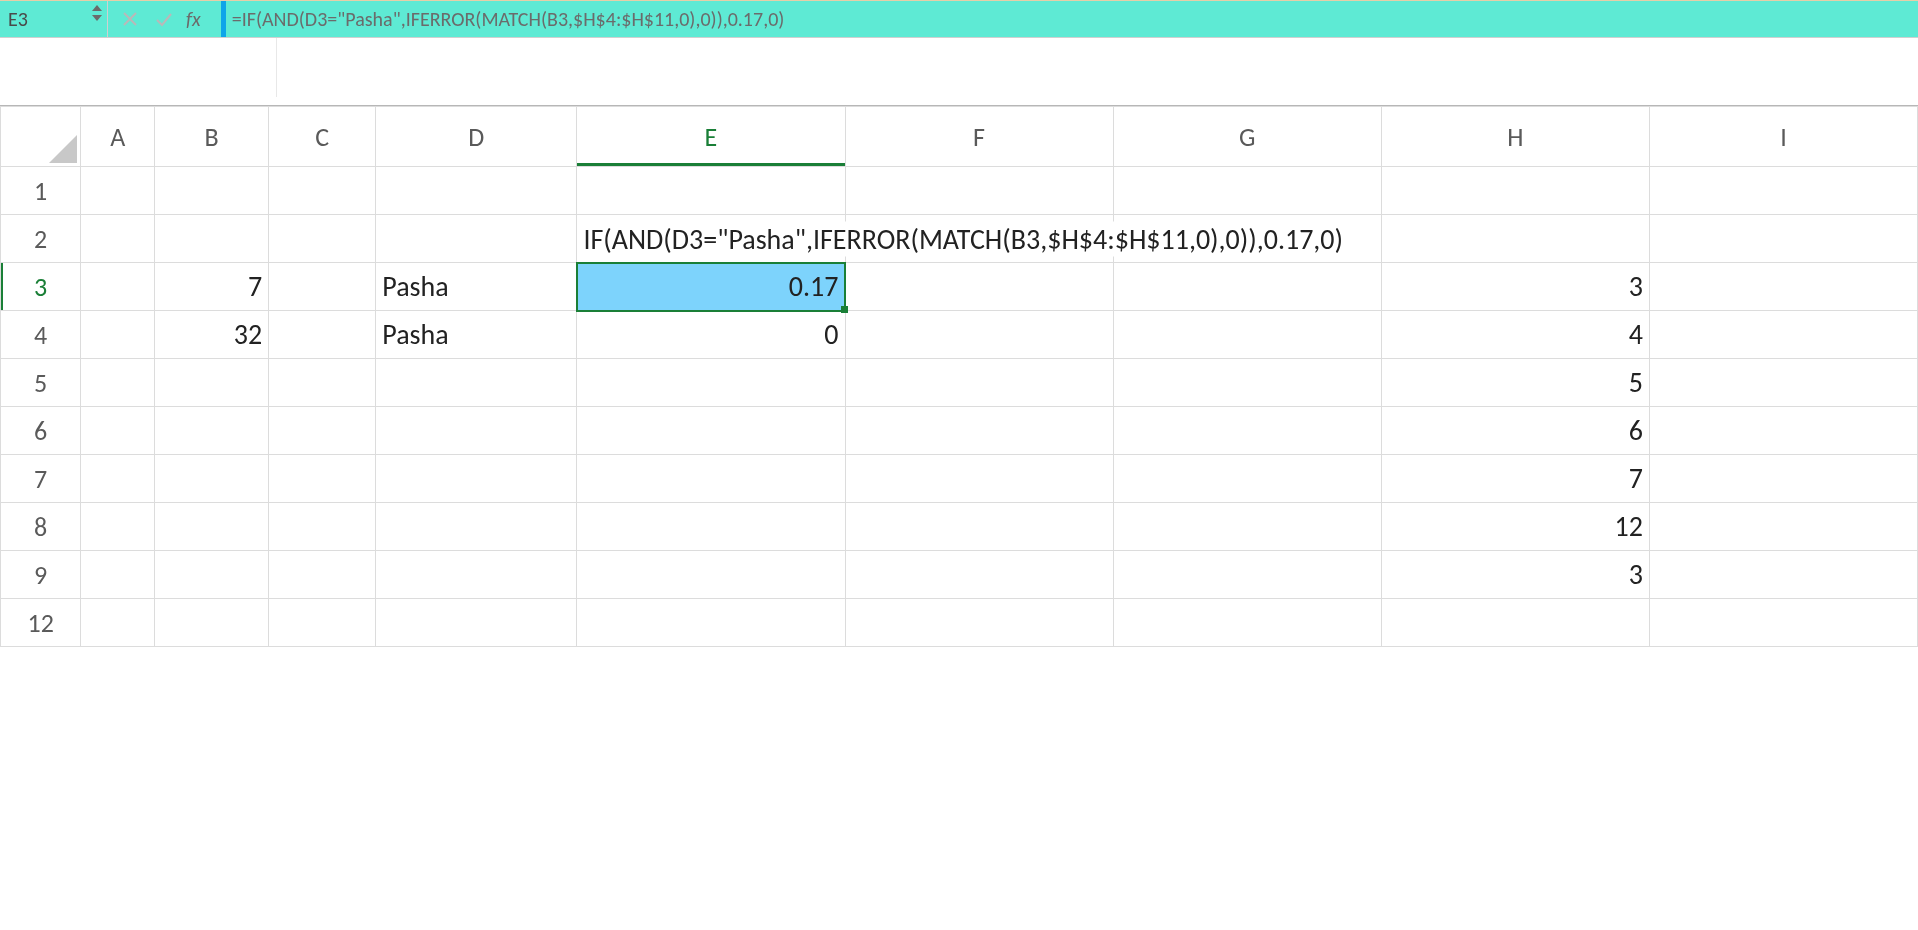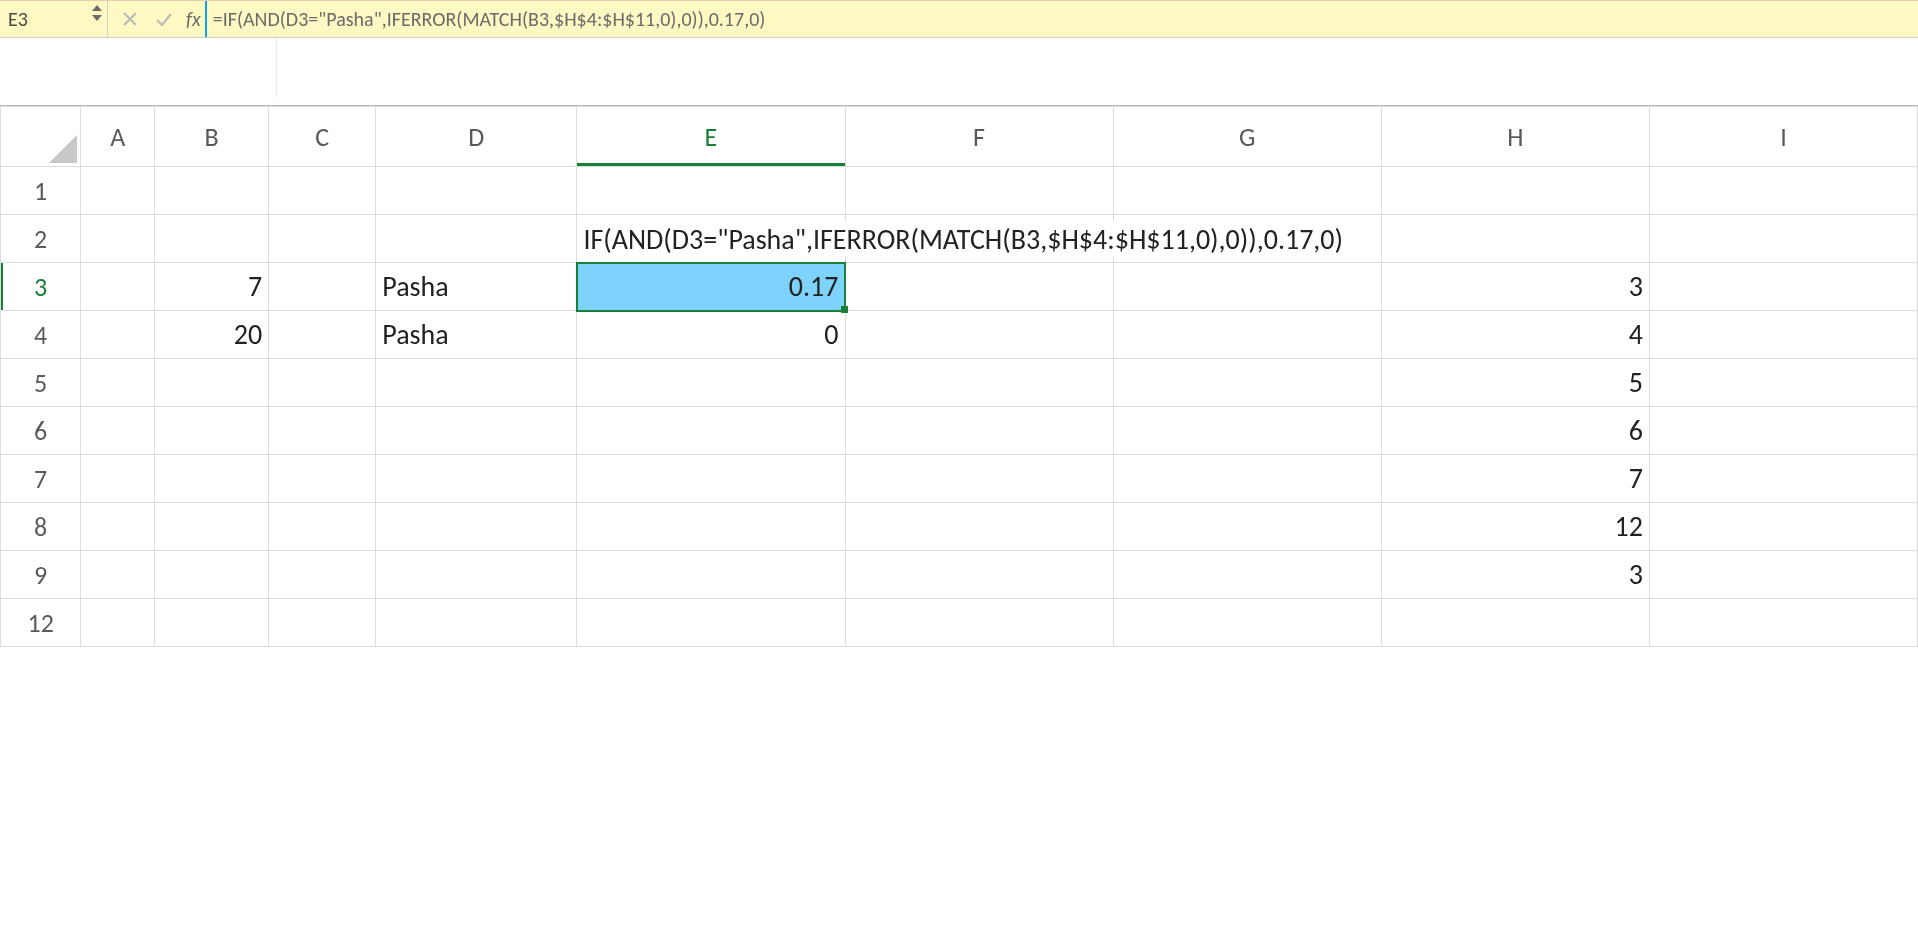--- a/index.html
+++ b/index.html
@@ -12,21 +12,21 @@
       height: 100%;
     }
 
     
     .formula-bar {
       display: flex;
       align-items: stretch;
       height: 38px;
       border-top: 1px solid #e6cfa8;
       border-bottom: 1px solid #d0d0d0;
-      background: #fef9c3;
+      background: #5eead4;
     }
     .name-box {
       width: 108px;
       display: flex;
       align-items: center;
       border-right: 1px solid #d0d0d0;
       padding-left: 8px;
       position: relative;
     }
     .name-box span {
@@ -40,22 +40,22 @@
       display: flex;
       flex-direction: column;
       gap: 2px;
     }
     .spinner svg { display:block; }
     .fx-group {
       display: flex;
       align-items: center;
       gap: 10px;
       padding-left: 10px;
-      padding-right: 4px;
-      border-right: 2px solid #0ea5e9;
+      padding-right: 20px;
+      border-right: 5px solid #0ea5e9;
     }
     .fx-icon {
       display: flex;
       align-items: center;
       justify-content: center;
       width: 24px;
       height: 24px;
     }
     .fx-label {
       font-style: italic;
@@ -286,21 +286,21 @@
           <td class="txt">Pasha</td>
           <td class="num active">0.17</td>
           <td></td>
           <td></td>
           <td class="num">3</td>
           <td></td>
         </tr>
         <tr>
           <th class="rowhdr">4</th>
           <td></td>
-          <td class="num">20</td>
+          <td class="num">32</td>
           <td></td>
           <td class="txt">Pasha</td>
           <td class="num">0</td>
           <td></td>
           <td></td>
           <td class="num">4</td>
           <td></td>
         </tr>
         <tr>
           <th class="rowhdr">5</th>

